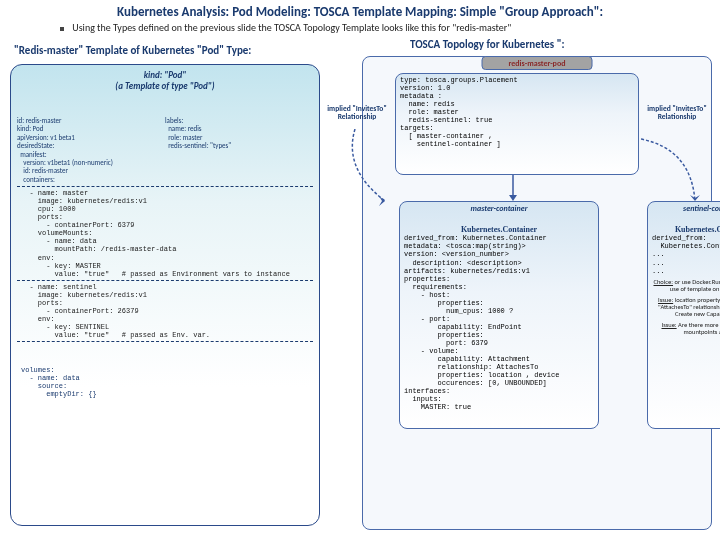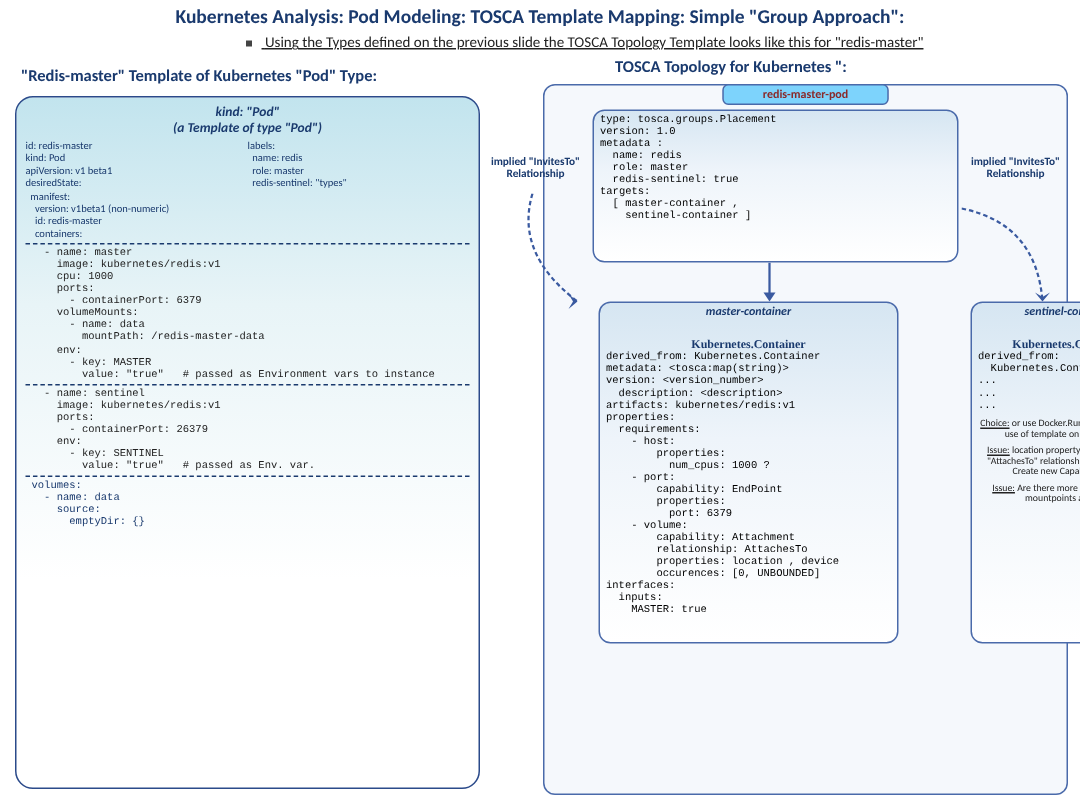--- a/index.html
+++ b/index.html
@@ -1,30 +1,30 @@
 <!DOCTYPE html>
 <html><head>
 <meta charset="utf-8">
 <style>
   * { box-sizing: border-box; margin: 0; padding: 0; }
   body { width: 720px; height: 540px; font-family: Calibri, Arial, sans-serif; font-size: 8px; background: #fff; position: relative; overflow: hidden; }
   .title { text-align: center; font-size: 13px; font-weight: bold; color: #1a3a6e; padding: 4px 16px 2px; }
-  .subtitle { text-align: center; font-size: 10px; color: #222; padding-left: 60px; padding-bottom: 4px; text-decoration: underline; }
+  .subtitle { text-align: left; font-size: 10px; color: #222; padding-left: 60px; padding-bottom: 4px; }
   .bullet { display: inline-block; width: 4px; height: 4px; background: #444; vertical-align: middle; margin-right: 6px; }
   .sec-title-left { font-size: 11px; font-weight: bold; color: #1a3a6e; position: absolute; left: 14px; top: 44px; }
   .sec-title-right { font-size: 11px; font-weight: bold; color: #1a3a6e; position: absolute; left: 410px; top: 38px; }
   .pod-box { position: absolute; left: 10px; top: 64px; width: 310px; height: 462px; border: 1.5px solid #2b4a8a; border-radius: 12px; background: linear-gradient(#c2e4ee, #e8f4f7 30%, #fff 70%); padding: 4px 6px; }
   .pod-kind { text-align: center; font-weight: bold; font-style: italic; font-size: 9px; color: #1a3a6e; }
   .pod-meta { font-size: 7px; line-height: 1.2; color: #1a3a6e; margin-top: 2px; display: flex; }
   .pod-meta .col { flex: 1; white-space: pre; font-family: Calibri, Arial, sans-serif; }
   .dash-line { border: none; border-top: 1px dashed #1a3a6e; margin: 2px 0; }
   .container-block { font-size: 7px; color: #222; line-height: 1.15; white-space: pre; padding-left: 4px; }
-  .blue { color: #1a3a6e; }
+  .blue { color: #1a3a6e; margin-top: 24px; }
   .topo-outer { position: absolute; left: 362px; top: 56px; width: 350px; height: 474px; border: 1px solid #4a6aaa; border-radius: 8px; background: rgba(235,242,250,0.5); }
-  .topo-label { position: absolute; left: 50%; top: -1px; transform: translateX(-50%); font-size: 8px; font-weight: bold; color: #8a2a2a; background: #7dd3fc; border: 1px solid #4a6aaa; border-radius: 4px; padding: 1px 26px; }
+  .topo-label { position: absolute; left: 50%; top: -1px; transform: translateX(-50%); font-size: 8px; font-weight: bold; color: #8a2a2a; background: #a3a3a3; border: 1px solid #4a6aaa; border-radius: 4px; padding: 1px 26px; }
   .yaml-box { border: 1px solid #4a6aaa; border-radius: 8px; background: linear-gradient(#d6e6f2,#eef4fa 40%,#fff); position: absolute; font-size: 7px; font-family: "Courier New", monospace; line-height: 1.15; padding: 2px 4px 4px; }
   .yaml-box .box-label { text-align: center; font-family: Calibri, Arial, sans-serif; font-weight: bold; font-style: italic; color: #1a3a6e; font-size: 8px; margin-bottom: 1px; }
   .yaml-box .box-sublabel { text-align: center; font-family: Liberation Serif, serif; font-weight: bold; color: #1a3a6e; font-size: 8px; margin-top: 12px; }
   .kube-pod { left: 32px; top: 16px; width: 244px; height: 102px; }
   .master-c { left: 36px; top: 144px; width: 200px; height: 228px; }
   .sentinel-c { left: 284px; top: 144px; width: 132px; height: 228px; }
   .relation-label { position: absolute; font-size: 7.5px; color: #1a3a6e; font-weight: bold; text-align: center; line-height: 1.1; }
   .rel-left { left: -38px; top: 48px; width: 64px; }
   .rel-right { left: 282px; top: 48px; width: 64px; }
   .arrow { position: absolute; }

